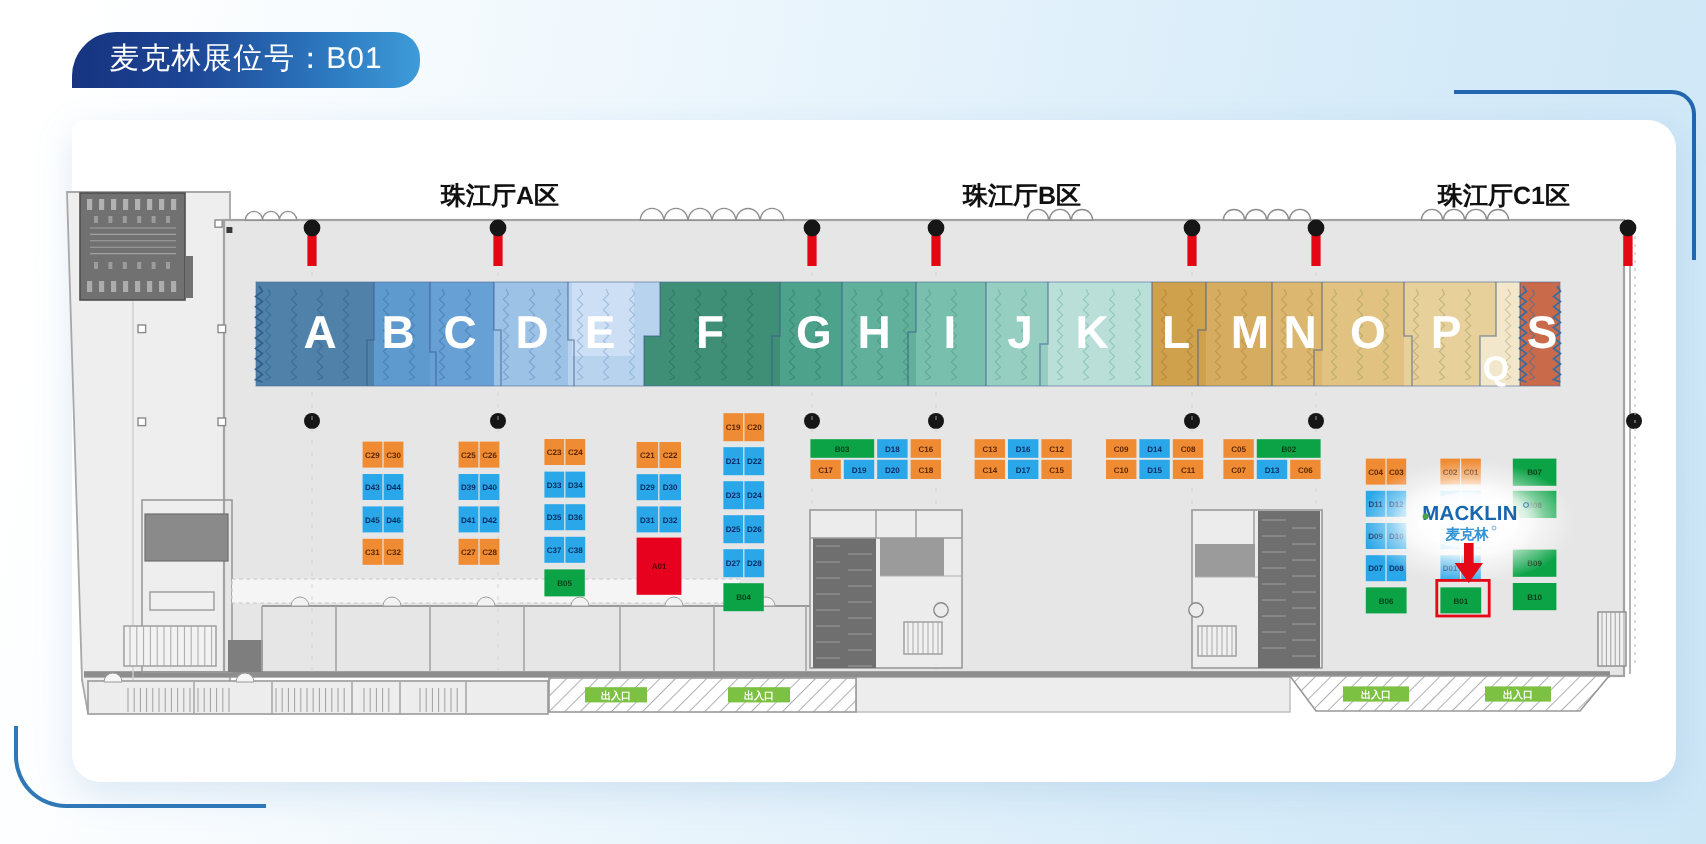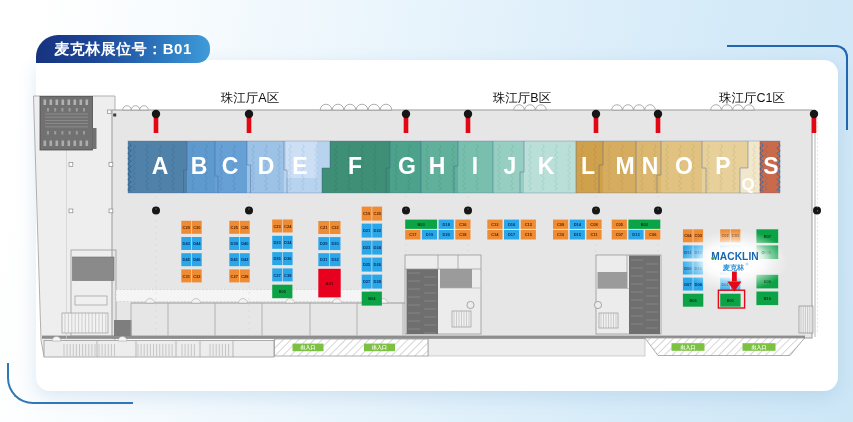--- a/index.html
+++ b/index.html
@@ -1,44 +1,44 @@
 <!DOCTYPE html>
 <html lang="zh"><head>
 <meta charset="utf-8">
 <style>
   html,body{margin:0;padding:0;}
   body{width:853px;height:422px;overflow:hidden;position:relative;
     font-family:"Liberation Sans",sans-serif;
     background:linear-gradient(100deg,#ffffff 4%,#f0f8fd 32%,#d8ecf9 72%,#cde6f6 100%);}
   .card{position:absolute;left:36px;top:60px;width:802px;height:331px;background:#ffffff;
     border-radius:6px 14px 14px 14px;box-shadow:0 6px 18px rgba(110,160,205,0.22);}
-  .pill{position:absolute;left:36px;top:35px;width:174px;height:28px;
+  .pill{position:absolute;left:36px;top:16px;width:174px;height:28px;
     background:linear-gradient(90deg,#16337f 0%,#1d4696 34%,#2f7fc4 78%,#3f9bd8 100%);
-    border-radius:22px 13px 13px 0;color:#ffffff;font-weight:bold;font-size:15px;
+    border-radius:22px 13px 13px 0;color:#ffffff;font-weight:normal;font-size:15px;
     text-align:center;line-height:28px;letter-spacing:0.5px;}
-  .hdr{position:absolute;top:90px;font-size:12.5px;font-weight:normal;color:#111;transform:translateX(-50%);}
+  .hdr{position:absolute;top:90px;font-size:12.5px;font-weight:bold;color:#111;transform:translateX(-50%);}
   .sw1{position:absolute;left:727px;top:45px;width:119px;height:83px;
     border-top:2px solid #2166ae;border-right:2px solid #2166ae;border-top-right-radius:12px;}
   .sw2{position:absolute;left:7px;top:363px;width:124px;height:39px;
     border-left:2px solid #2f77b6;border-bottom:2px solid #2f77b6;border-bottom-left-radius:26px;}
 </style>
 </head>
 <body>
 
 <div class="card"></div>
 
 <div class="pill">麦克林展位号：B01</div>
 
 <div class="sw1"></div>
 
 <div class="sw2"></div>
 
 <div class="hdr" style="left:250px">珠江厅A区</div>
 
-<div class="hdr" style="left:522px">珠江厅B区</div>
+<div class="hdr" style="left:511px">珠江厅B区</div>
 
 <div class="hdr" style="left:752px">珠江厅C1区</div>
 
 <svg width="853" height="422" viewBox="0 0 853 422" style="position:absolute;left:0;top:0" font-family="&quot;Liberation Sans&quot;,sans-serif">
 <defs>
 <pattern id="hat" width="5.5" height="5.5" patternUnits="userSpaceOnUse" patternTransform="rotate(45)">
 <line x1="0" y1="0" x2="0" y2="5.5" stroke="#9a9a9a" stroke-width="0.8"></line>
 </pattern>
 <radialGradient id="glow">
 <stop offset="0%" stop-color="#ffffff" stop-opacity="0.97"></stop>

